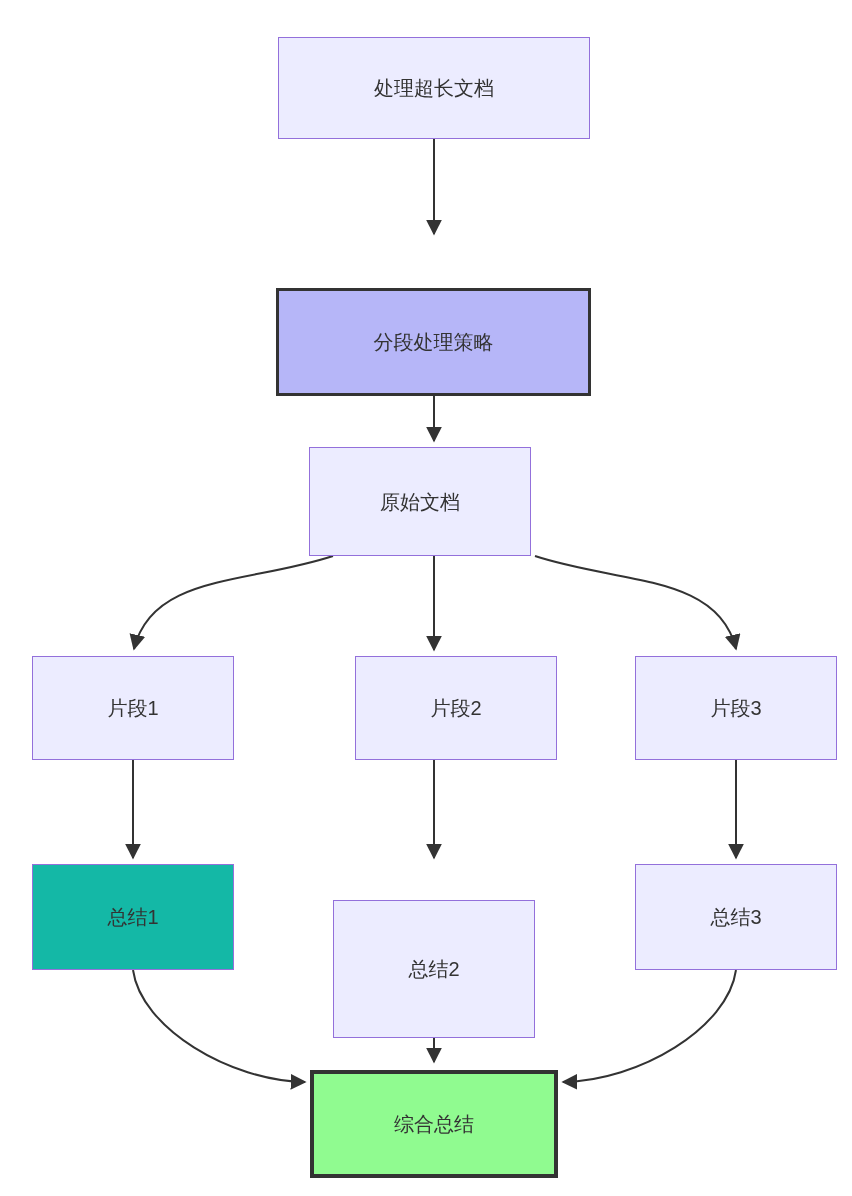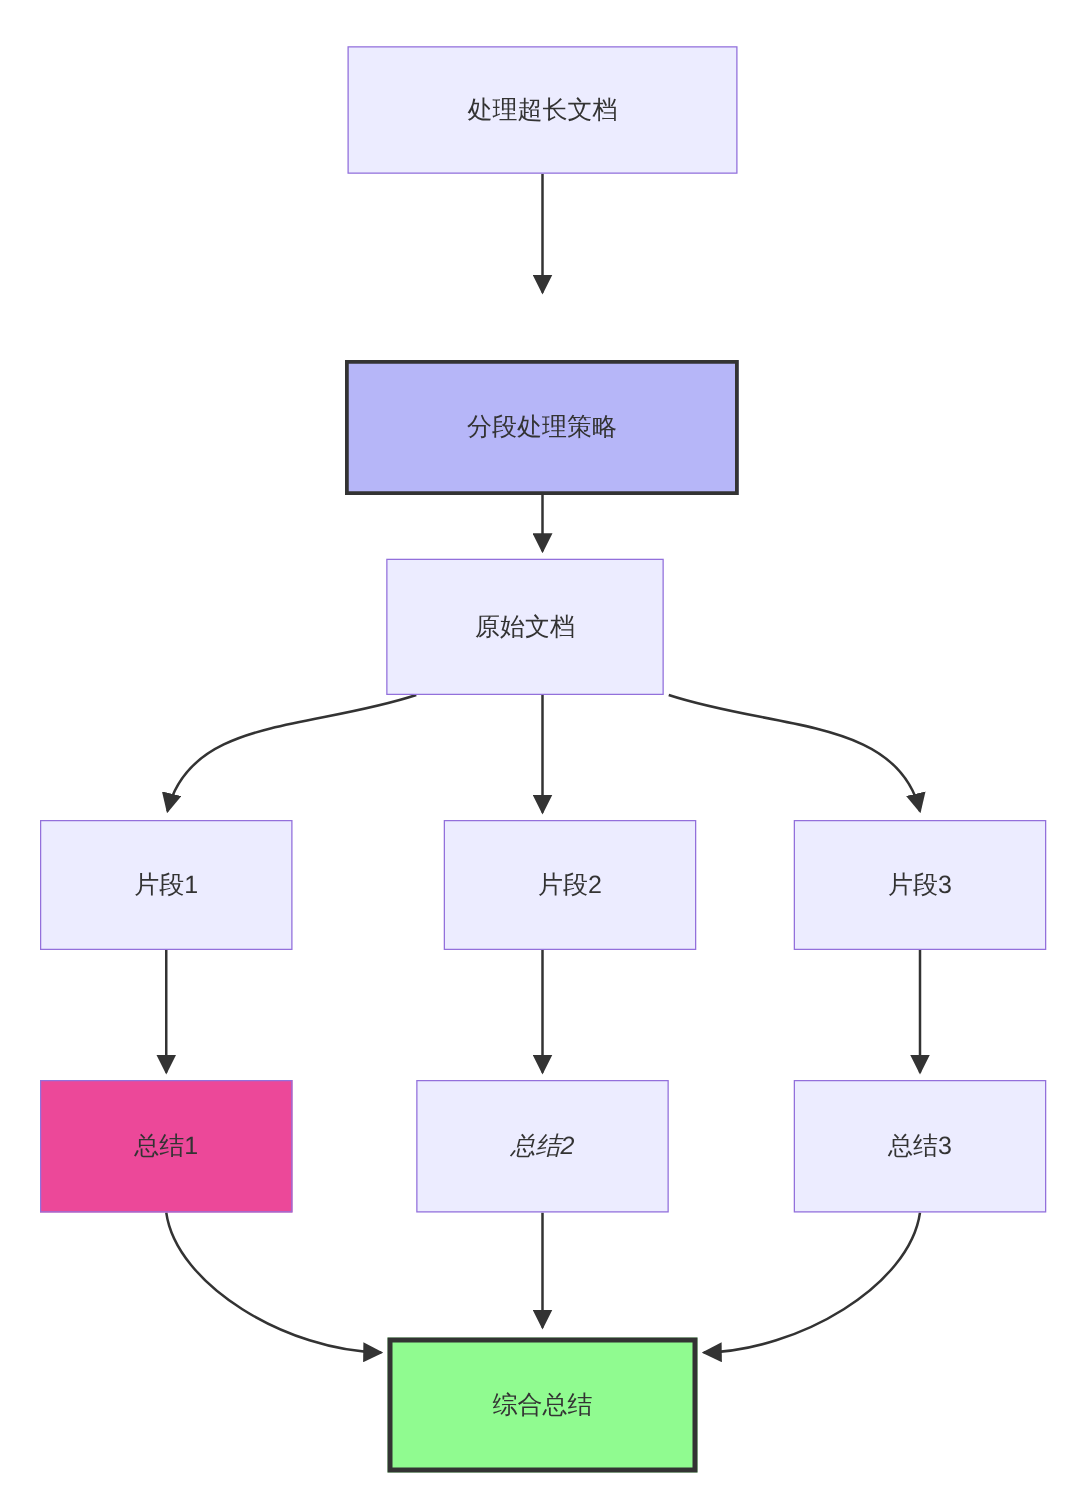--- a/index.html
+++ b/index.html
@@ -52,21 +52,21 @@
     border: 4px solid #333333;
   }
   
   .n-a  { left: 278px; top:   37px; width: 312px; height: 102px; }
   .n-b  { left: 276px; top:  240px; width: 315px; height: 108px; margin-top: 48px; }
   .n-c  { left: 309px; top:  447px; width: 222px; height: 109px; }
   .n-d1 { left:  32px; top:  656px; width: 202px; height: 104px; }
   .n-d2 { left: 333px; top:  656px; width: 202px; height: 104px; margin-left: 22px; }
   .n-d3 { left: 635px; top:  656px; width: 202px; height: 104px; }
   .n-e1 { left:  32px; top:  864px; width: 202px; height: 106px; }
-  .n-e2 { left: 333px; top:  864px; width: 202px; height: 106px; font-style: italic; }
+  .n-e2 { left: 333px; top:  900px; width: 202px; height: 138px; }
   .n-e3 { left: 635px; top:  864px; width: 202px; height: 106px; }
   .n-f  { left: 310px; top: 1070px; width: 248px; height: 108px; }
 </style>
 </head>
 <body>
 
 <div class="canvas">
 
   <svg class="edge-layer" width="852" height="1196" viewBox="0 0 852 1196" xmlns="http://www.w3.org/2000/svg">
     <defs>
@@ -104,21 +104,21 @@
   </div>
 
   <div class="node n-d2" style="background-color: rgb(236, 236, 255); border-color: rgb(147, 112, 219);">
     <span>片段2</span>
   </div>
 
   <div class="node n-d3" style="background-color: rgb(236, 236, 255); border-color: rgb(147, 112, 219);">
     <span>片段3</span>
   </div>
 
-  <div class="node n-e1" style="background-color: #ec4899; border-color: rgb(147, 112, 219);">
+  <div class="node n-e1" style="background-color: #14b8a6; border-color: rgb(147, 112, 219);">
     <span>总结1</span>
   </div>
 
   <div class="node n-e2" style="background-color: rgb(236, 236, 255); border-color: rgb(147, 112, 219);">
     <span>总结2</span>
   </div>
 
   <div class="node n-e3" style="background-color: rgb(236, 236, 255); border-color: rgb(147, 112, 219);">
     <span>总结3</span>
   </div>

